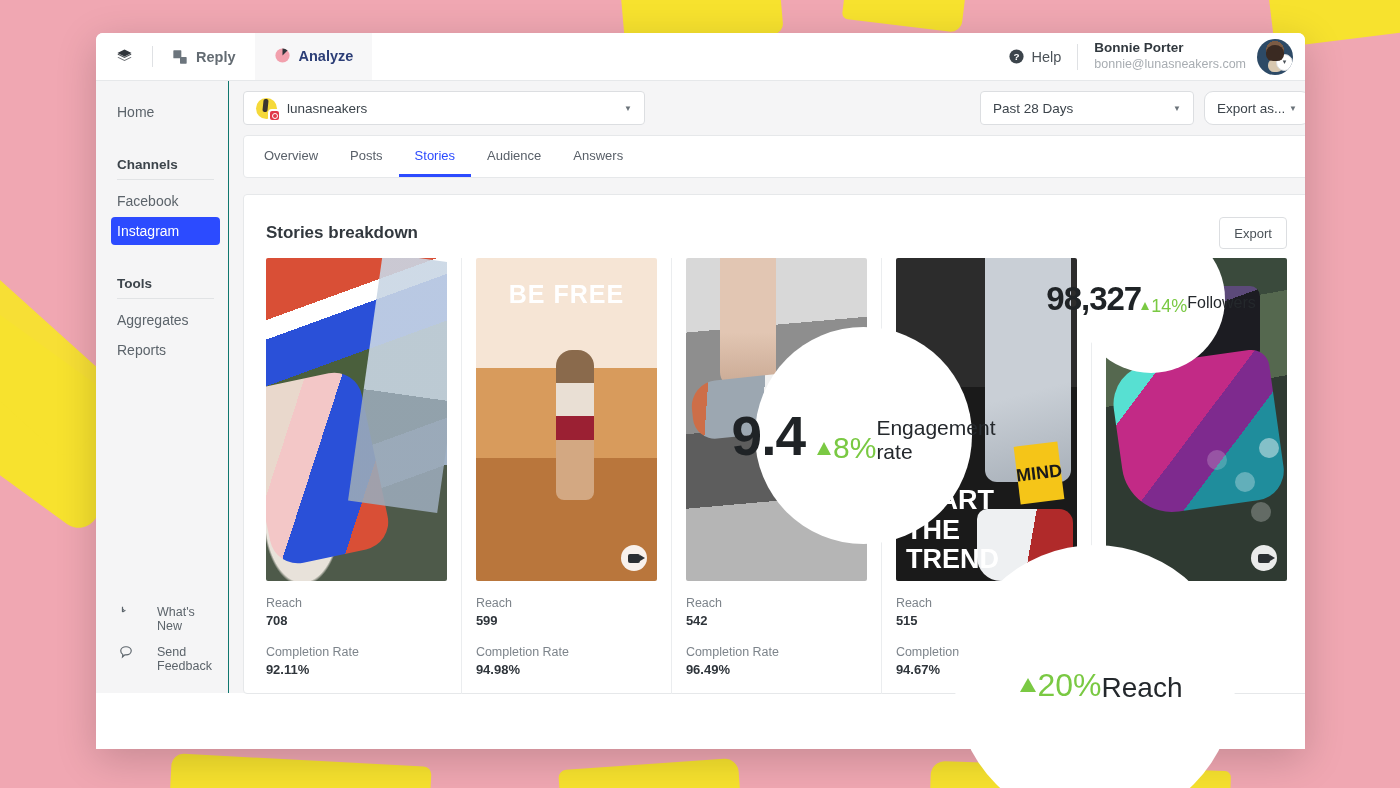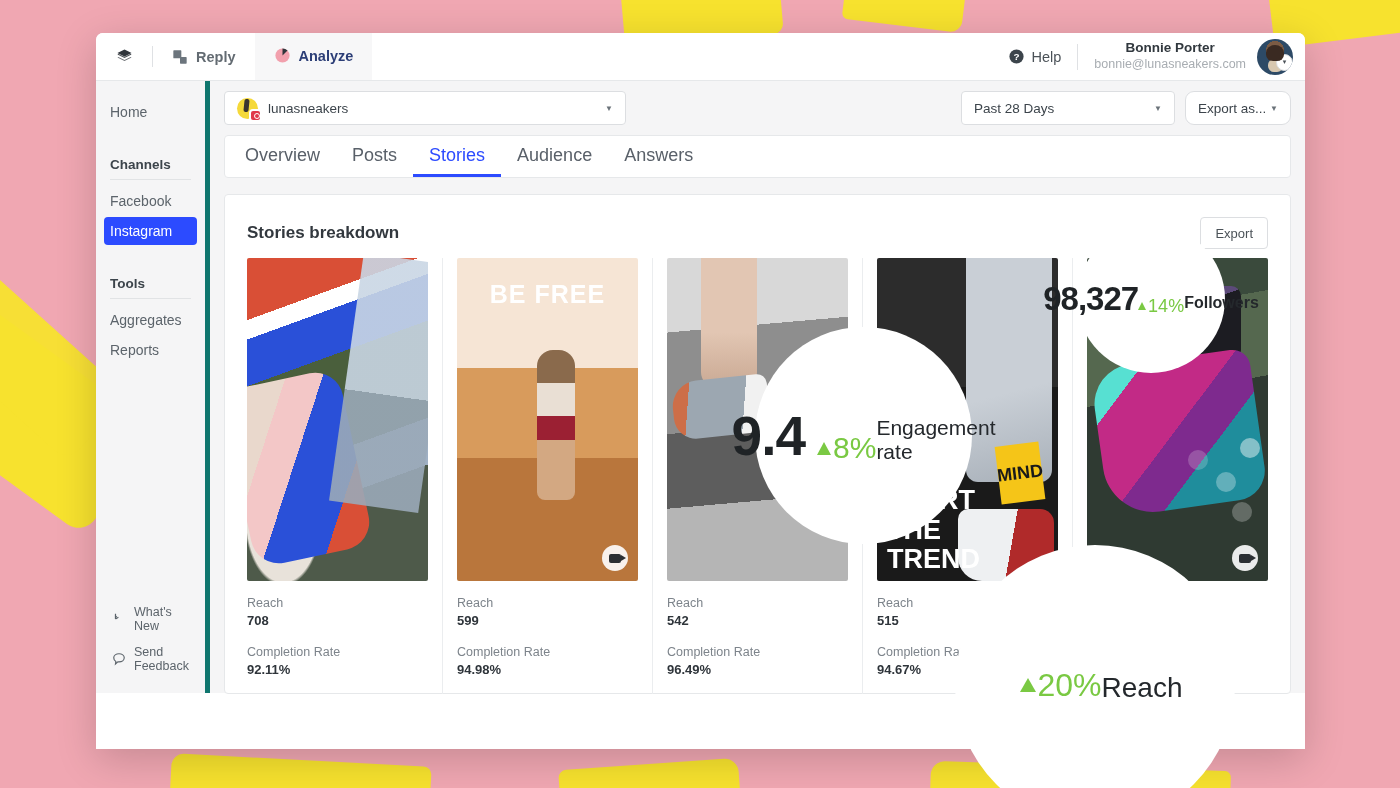--- a/index.html
+++ b/index.html
@@ -120,21 +120,21 @@
   .nav-right {
     margin-left: auto; display: flex; align-items: center;
     padding-right: 12px; gap: 0;
   }
   .help {
     display: flex; align-items: center; gap: 7px;
     font-size: 14.5px; color: #4b5258; font-weight: 500;
     padding-right: 16px; cursor: pointer;
   }
   .help-div { width: 1px; height: 26px; background: #dfe1e4; margin-right: 16px; }
-  .user-block { text-align: center; line-height: 1.25; }
+  .user-block { text-align: left; line-height: 1.25; }
   .user-name { font-size: 13.5px; font-weight: bold; color: #31383e; }
   .user-mail { font-size: 12.5px; color: #a8adb2; }
   .avatar {
     width: 36px; height: 36px; border-radius: 50%;
     margin-left: 11px; position: relative;
     background: radial-gradient(circle at 50% 30%, #7b5b44 0 28%, #2d4a66 29% 100%);
     overflow: hidden;
   }
   .avatar::after {
     content: ""; position: absolute; left: 9px; top: 6px;
@@ -153,42 +153,43 @@
     display: flex; align-items: center; justify-content: center;
     font-size: 7px; color: #4b5258;
   }
 
   
   .body-row { display: flex; height: calc(716px - 56px - 48px); }
 
   
   .sidebar {
     width: 180px; background: #f5f5f6;
-    border-right: 5px solid #0f766e;
+    border-right: 1px solid #0f766e;
     padding-top: 16px;
     display: flex; flex-direction: column;
     position: relative;
+    padding-left: 7px;
   }
   .side-link {
     padding: 7px 14px; font-size: 14px; color: #5c646b;
     cursor: pointer;
   }
   .side-head {
     padding: 8px 14px 5px; font-size: 13.5px; font-weight: bold; color: #3c444b;
   }
   .side-rule { height: 1px; background: #e1e3e5; margin: 2px 14px 6px; }
   .side-item {
     margin: 1px 8px; padding: 6px 6px; border-radius: 4px;
     font-size: 14px; color: #5c646b; cursor: pointer;
   }
   .side-item.active { background: #2c4bff; color: #ffffff; }
   .side-gap { height: 22px; }
   .side-bottom { margin-top: auto; padding: 0 0 14px 0; }
   .side-bottom .row {
-    display: flex; align-items: center; gap: 8px;
+    display: flex; align-items: flex-start; gap: 24px;
     padding: 6px 16px; font-size: 12.5px; color: #5c646b; cursor: pointer;
   }
 
   
   .content { flex: 1; background: #f5f5f6; position: relative; }
   .toolbar {
     height: 54px; display: flex; align-items: center;
     padding: 0 14px; gap: 10px;
   }
   .select {
@@ -221,21 +222,21 @@
   .export-select { width: 106px; border-radius: 9px; }
 
   
   .tabcard {
     background: #fff; border: 1px solid #e6e8ea; border-radius: 4px;
     margin: 0 14px;
     height: 43px; display: flex; align-items: stretch; padding: 0 4px;
   }
   .tab {
     display: flex; align-items: center; padding: 0 16px;
-    font-size: 18px; color: #596069; cursor: pointer;
+    font-size: 13px; color: #596069; cursor: pointer;
     border-bottom: 3px solid transparent;
   }
   .tab.active { color: #2c4bff; border-bottom-color: #2c4bff; font-weight: 500; }
 
   
   .panel {
     background: #fff; border: 1px solid #e6e8ea; border-radius: 4px;
     margin: 16px 14px 0; padding: 22px 22px 0;
     height: 500px; position: relative;
   }
@@ -371,21 +372,21 @@
     border-left: 5px solid transparent; border-right: 5px solid transparent;
   }
   .bubble .lbl { color: #24282c; }
 
   .bub-followers {
     left: 1077px; top: 225px; width: 148px; height: 148px;
   }
   .bub-followers .num { font-size: 33px; }
   .bub-followers .delta { font-size: 18px; }
   .bub-followers .tri { border-bottom: 8px solid #7ac943; border-left-width:4px; border-right-width:4px; }
-  .bub-followers .lbl { font-size: 16px; margin-top: 7px; font-weight: bold; }
+  .bub-followers .lbl { font-size: 16px; margin-top: 7px; }
 
   .bub-engage {
     left: 755px; top: 327px; width: 217px; height: 217px;
   }
   .bub-engage .num { font-size: 55px; }
   .bub-engage .delta { font-size: 30px; margin-left: 12px; }
   .bub-engage .tri { border-bottom: 13px solid #7ac943; border-left-width:7px; border-right-width:7px; }
   .bub-engage .lbl { font-size: 21px; margin-top: 8px; }
 
   .bub-reach {

